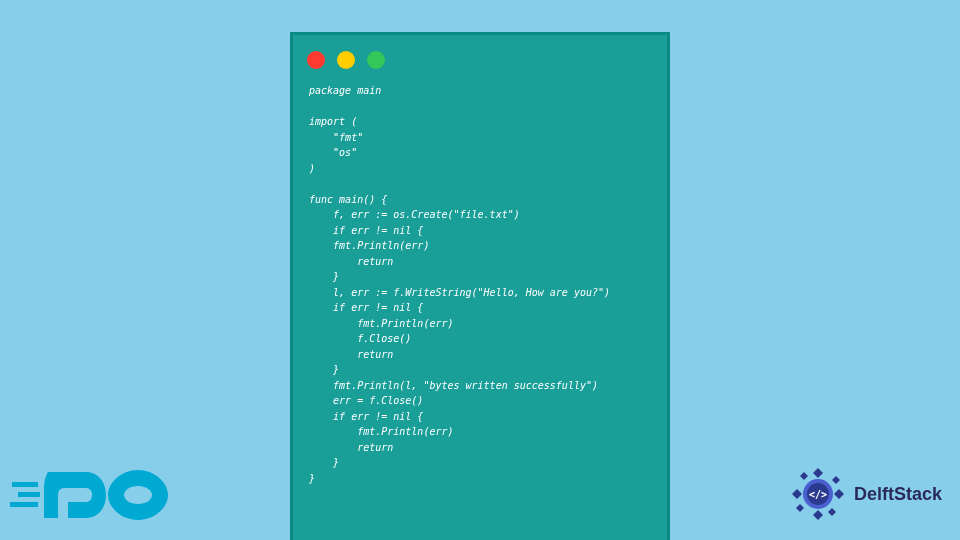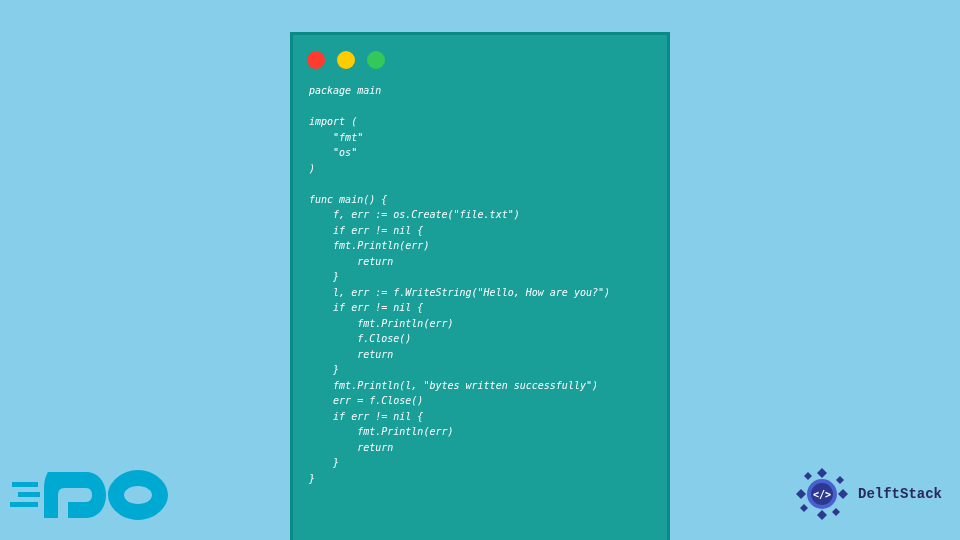--- a/index.html
+++ b/index.html
@@ -57,24 +57,23 @@
     display: flex;
     align-items: center;
     gap: 8px;
   }
   .ds-icon {
     width: 56px;
     height: 56px;
     position: relative;
   }
   .ds-text {
-    font-size: 14px;
+    font-size: 18px;
     font-weight: 600;
     color: #2a2a5a;
-    font-family: Liberation Mono, monospace;
   }
 </style>
 </head>
 <body>
 
 <div class="code-window">
   <div class="traffic-lights">
     <div class="traffic-light tl-red"></div>
     <div class="traffic-light tl-yellow"></div>
     <div class="traffic-light tl-green"></div>

